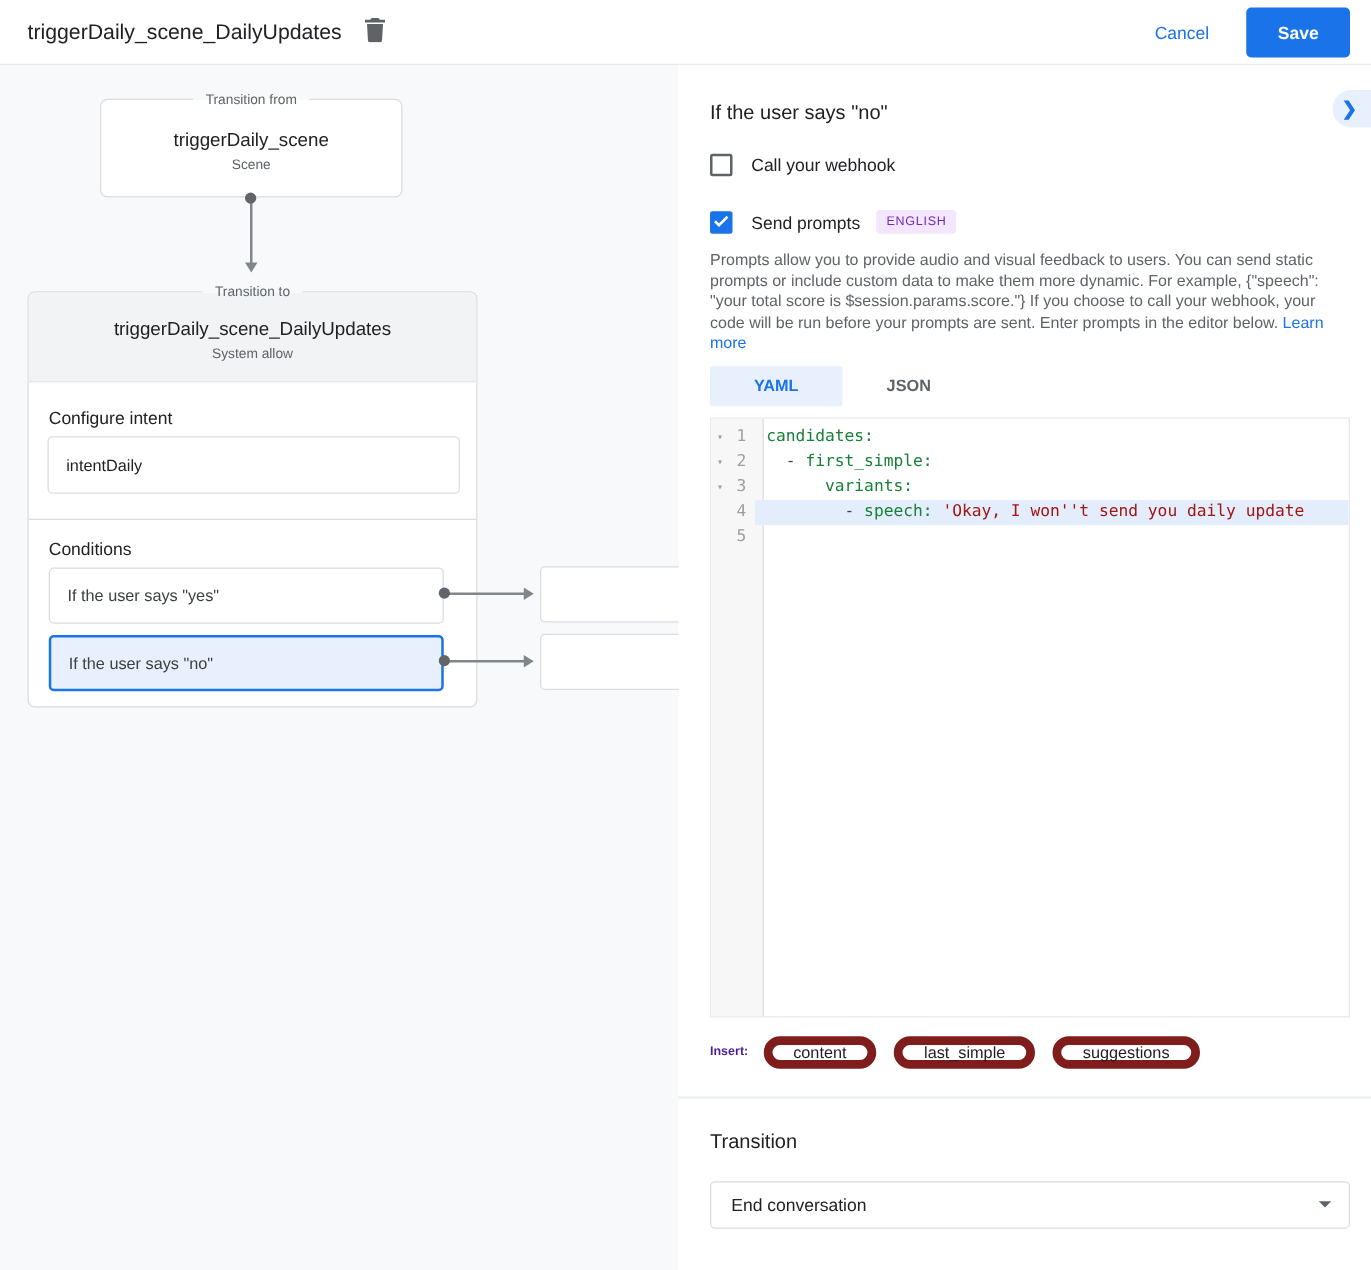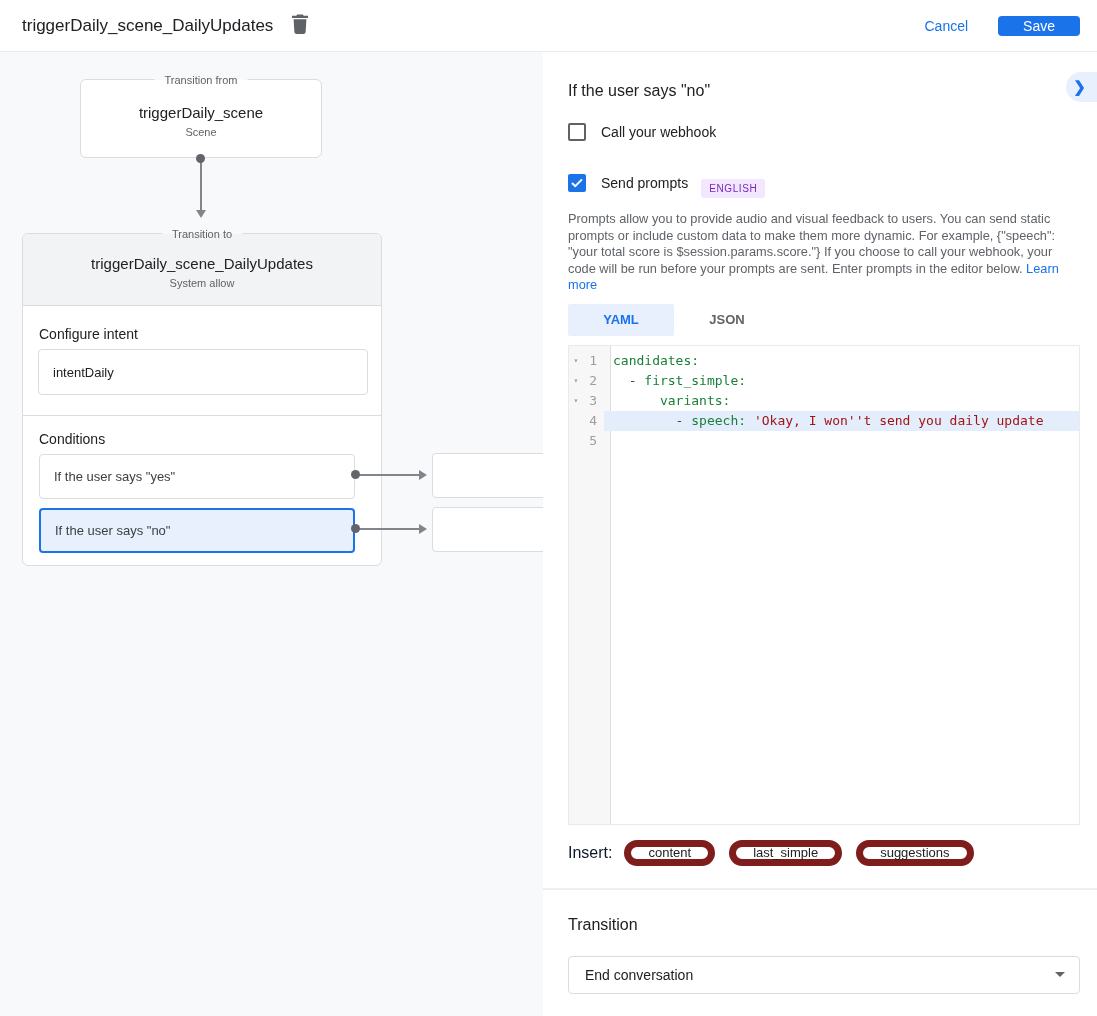--- a/index.html
+++ b/index.html
@@ -16,22 +16,22 @@
   }
   .topbar-title { font-size:17px; font-weight:500; color:#202124; }
   .trash-btn { margin-left:18px; border:none; background:none; cursor:pointer; display:flex; align-items:center; }
   .topbar-spacer { flex:1; }
   .cancel-btn {
     border:none; background:none; color:#1a73e8; font-size:14px; font-weight:500;
     font-family:inherit; margin-right:30px; cursor:pointer;
   }
   .save-btn {
     background:#1a73e8; color:#fff; border:none; border-radius:4px;
-    font-size:14px; font-weight:400; font-family:inherit;
-    padding:0 25px; height:20px; cursor:pointer;
+    font-size:14px; font-weight:700; font-family:inherit;
+    padding:0 25px; height:40px; cursor:pointer;
   }
   
   .canvas {
     position:absolute; top:52px; left:0; width:1097px; height:964px;
     background:#f8f9fa; z-index:1;
   }
   .node {
     position:absolute; background:#fff; border:1px solid #dadce0; border-radius:6px;
   }
   .legend {
@@ -102,21 +102,21 @@
     background:#fff; flex:0 0 auto; cursor:pointer;
   }
   .checkbox.checked {
     background:#1a73e8; border-color:#1a73e8;
     display:flex; align-items:center; justify-content:center;
   }
   .check-label { margin-left:15px; font-size:14px; font-weight:500; color:#202124; }
   .lang-badge {
     margin-left:13px; background:#f2e7fe; color:#7627bb;
     font-size:10px; font-weight:500; letter-spacing:0.6px;
-    padding:4px 8px; border-radius:3px;margin-top:11px;
+    padding:4px 8px; border-radius:3px;
   }
   .desc { margin-top:13px; width:513px; font-size:12.8px; line-height:16.6px; color:#5f6368; }
   .link { color:#1a73e8; text-decoration:none; cursor:pointer; }
   .tabs { display:flex; margin-top:10px; height:32px; }
   .tab {
     width:106px; display:flex; align-items:center; justify-content:center;
     font-size:13px; font-weight:700; color:#5f6368; cursor:pointer; border-radius:2px;
   }
   .tab.active { background:#e8f0fe; color:#1a73e8; }
   
@@ -132,21 +132,21 @@
   .line { display:flex; height:20px; font-family:"DejaVu Sans Mono", monospace; font-size:13px; line-height:20px; }
   .fold { width:14px; text-align:center; font-size:8px; color:#9aa0a6; flex:0 0 auto; cursor:pointer; }
   .lnum { width:21px; padding-right:7px; text-align:right; color:#9e9e9e; flex:0 0 auto; }
   .code { flex:1; padding-left:9px; white-space:pre; overflow:hidden; }
   .code.hl { background:#e3edfb; }
   .tok-key { color:#188038;text-align:right; }
   .tok-plain { color:#37474f; }
   .tok-string { color:#a31515; }
   
   .insert-row { display:flex; align-items:center; margin-top:15px; }
-  .insert-label { font-size:16px; color:#0f172a; }
+  .insert-label { font-size:10px; color:#4c1d95;font-weight:bold; }
   .chips { display:flex; margin-left:12px; gap:14px; }
   .chip {
     height:26px; padding:0 17px; border:7px solid #7f1d1d; border-radius:13px;
     background:#fff; font-family:inherit; font-size:13px; color:#202124;
     display:flex; align-items:center; cursor:pointer;
   }
   .panel-divider { margin:22px -17px 0 -25px; border-top:2px solid #eceff1; }
   .transition-title { margin-top:26px; font-size:16px; font-weight:400; color:#202124; }
   .transition-desc { margin-top:11px; width:513px; font-size:12.8px; line-height:16px; color:#5f6368; }
   .select-box {

